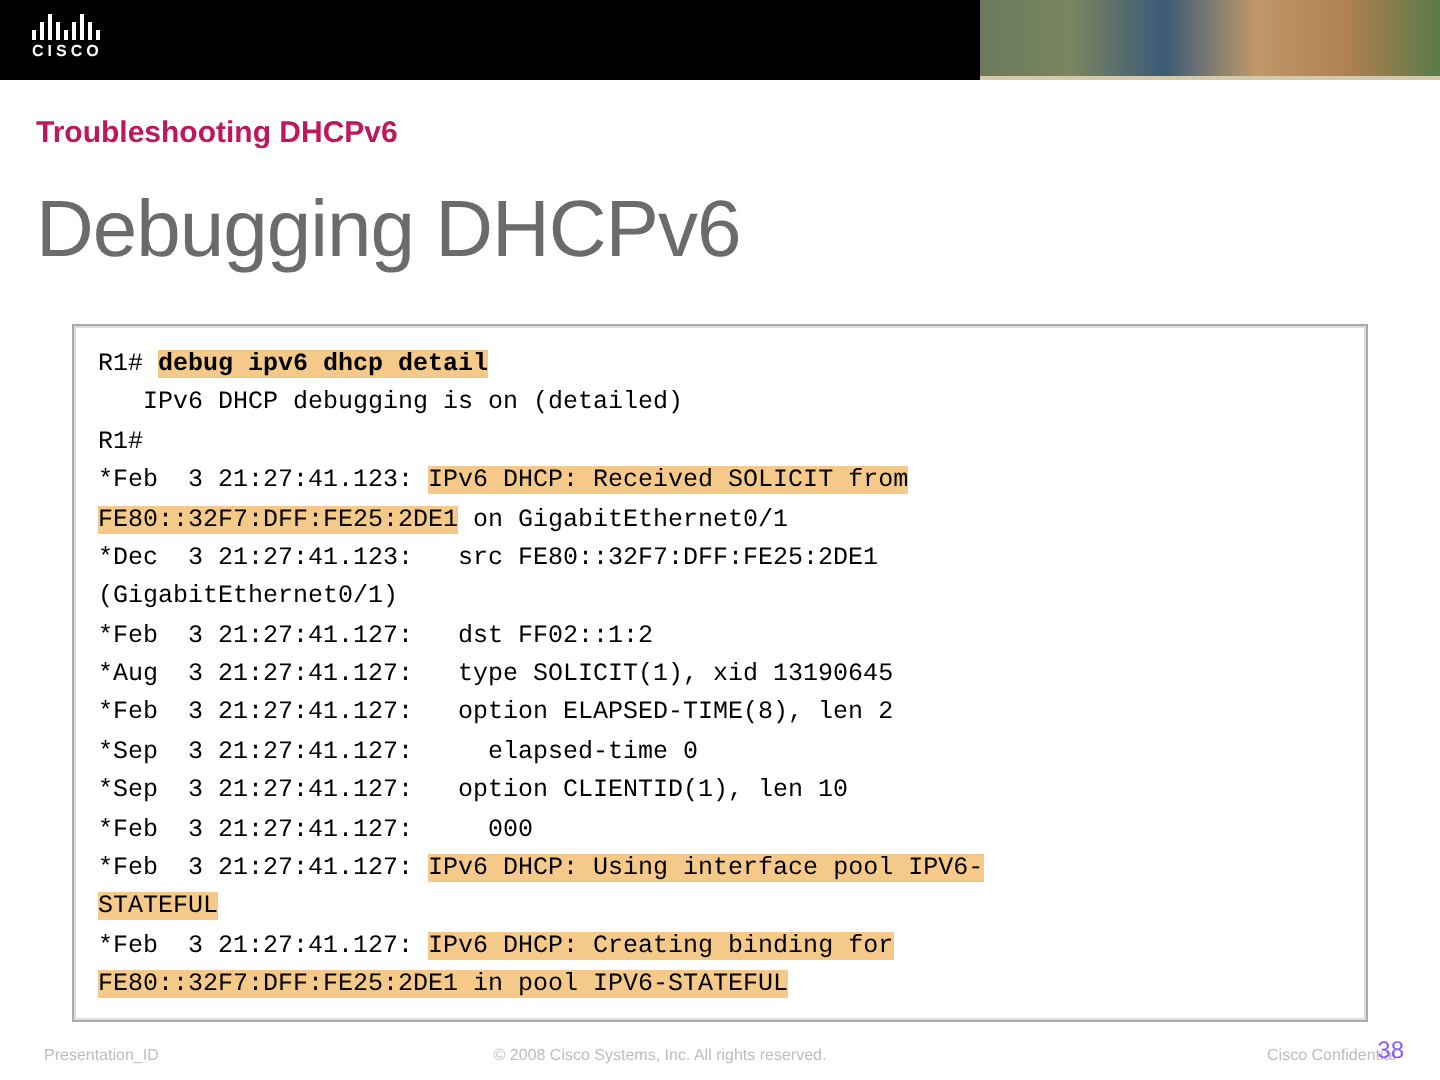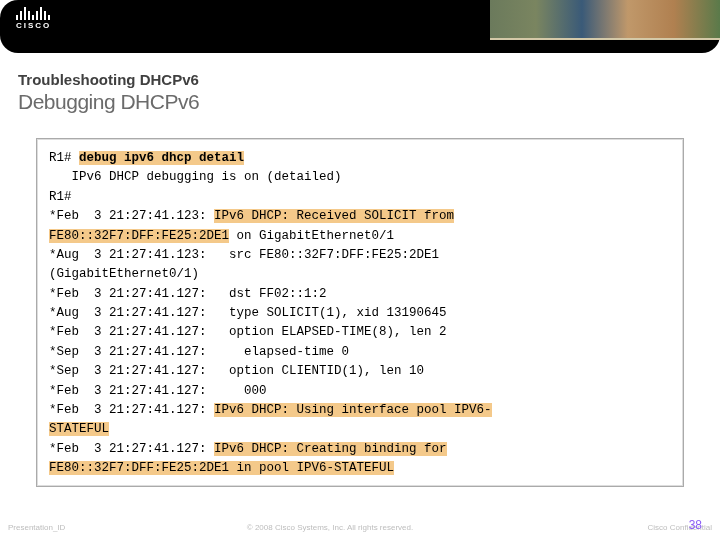--- a/index.html
+++ b/index.html
@@ -1,31 +1,31 @@
 <!DOCTYPE html>
 <html><head>
 <meta charset="utf-8">
 <style>
   * { box-sizing: border-box; margin: 0; padding: 0; }
   html, body { width: 720px; height: 540px; background: #fff; font-family: Arial, sans-serif; overflow: hidden; }
-  .header-bar { width: 100%; height: 53px; background: #000; position: relative; border-radius: 18px; }
+  .header-bar { width: 100%; height: 40px; background: #000; position: relative; }
   .cisco-logo { position: absolute; left: 16px; top: 6px; display: flex; flex-direction: column; align-items: flex-start; }
   .logo-bars { display: flex; gap: 2px; align-items: flex-end; height: 14px; }
   .logo-bars span { width: 2px; background: #fff; display: inline-block; }
   .logo-text { color: #fff; font-size: 8px; font-weight: bold; letter-spacing: 2px; margin-top: 1px; }
   .header-people { position: absolute; right: 0; top: 0; width: 230px; height: 40px; background: linear-gradient(90deg,#6b7a5c 0%,#7a8560 20%,#3a5a78 40%,#c0986a 60%,#b08050 80%,#5a7a4a 100%); border-bottom: 2px solid #d4c9a8; }
   .title-block { padding: 18px 18px 8px 18px; }
-  .subtitle { font-size: 15px; font-weight: bold; color: #404040; margin-bottom: 2px; }
-  .title { font-size: 21px; color: #6b6b6b; font-weight: normal; letter-spacing: -0.5px; }
+  .subtitle { font-size: 15px; font-weight: bold; color: #be185d; margin-bottom: 18px; }
+  .title { font-size: 40px; color: #6b6b6b; font-weight: normal; letter-spacing: -0.5px; }
   .terminal-box { margin: 16px 36px 0 36px; border: 1px solid #aaa; background: #fff; padding: 10px 12px 8px 12px; font-family: "Courier New", monospace; font-size: 12.5px; line-height: 1.55; color: #000; box-shadow: inset 0 0 0 1px #ddd; }
   .term-line { white-space: pre; }
   .hl { background: #f4c98a; display: inline; }
   .bold { font-weight: bold; font-family: Liberation Mono, monospace; }
   .omitted { color: #8a8a8a; font-style: normal; font-size: 12px; padding-top: 4px; display: block; }
-  .footer { position: absolute; bottom: 8px; left: 0; width: 100%; display: flex; justify-content: space-between; align-items: baseline; padding: 0 8px; font-size: 8px; color: #bdbdbd; }
+  .footer { position: absolute; bottom: 8px; left: 0; width: 100%; display: flex; justify-content: space-between; align-items: baseline; padding: 0 22px; font-size: 8px; color: #bdbdbd; }
   .footer .copy { text-align: center; flex: 1; }
   .footer .pid { text-align: left; width: 120px; }
   .footer .conf { text-align: right; width: 180px; }
   .page-num { position: absolute; right: 18px; bottom: 8px; font-size: 12px; color: #8b5cf6; }
 </style>
 </head>
 <body>
 
 <div class="header-bar">
   <div class="cisco-logo">
@@ -49,21 +49,21 @@
   <div class="subtitle">Troubleshooting DHCPv6</div>
   <div class="title">Debugging DHCPv6</div>
 </div>
 
 <div class="terminal-box">
   <div class="term-line"><span>R1# </span><span class="hl bold">debug ipv6 dhcp detail</span></div>
   <div class="term-line">   IPv6 DHCP debugging is on (detailed)</div>
   <div class="term-line">R1#</div>
   <div class="term-line"><span>*Feb  3 21:27:41.123: </span><span class="hl">IPv6 DHCP: Received SOLICIT from</span></div>
   <div class="term-line"><span class="hl">FE80::32F7:DFF:FE25:2DE1</span><span> on GigabitEthernet0/1</span></div>
-  <div class="term-line">*Aug  3 21:27:41.123:   src FE80::32F7:DFF:FE25:2DE1</div>
+  <div class="term-line">*Dec  3 21:27:41.123:   src FE80::32F7:DFF:FE25:2DE1</div>
   <div class="term-line">(GigabitEthernet0/1)</div>
   <div class="term-line">*Feb  3 21:27:41.127:   dst FF02::1:2</div>
   <div class="term-line">*Aug  3 21:27:41.127:   type SOLICIT(1), xid 13190645</div>
   <div class="term-line">*Feb  3 21:27:41.127:   option ELAPSED-TIME(8), len 2</div>
   <div class="term-line">*Sep  3 21:27:41.127:     elapsed-time 0</div>
   <div class="term-line">*Sep  3 21:27:41.127:   option CLIENTID(1), len 10</div>
   <div class="term-line">*Feb  3 21:27:41.127:     000</div>
   <div class="term-line"><span>*Feb  3 21:27:41.127: </span><span class="hl">IPv6 DHCP: Using interface pool IPV6-</span></div>
   <div class="term-line"><span class="hl">STATEFUL</span></div>
   <div class="term-line"><span>*Feb  3 21:27:41.127: </span><span class="hl">IPv6 DHCP: Creating binding for</span></div>

